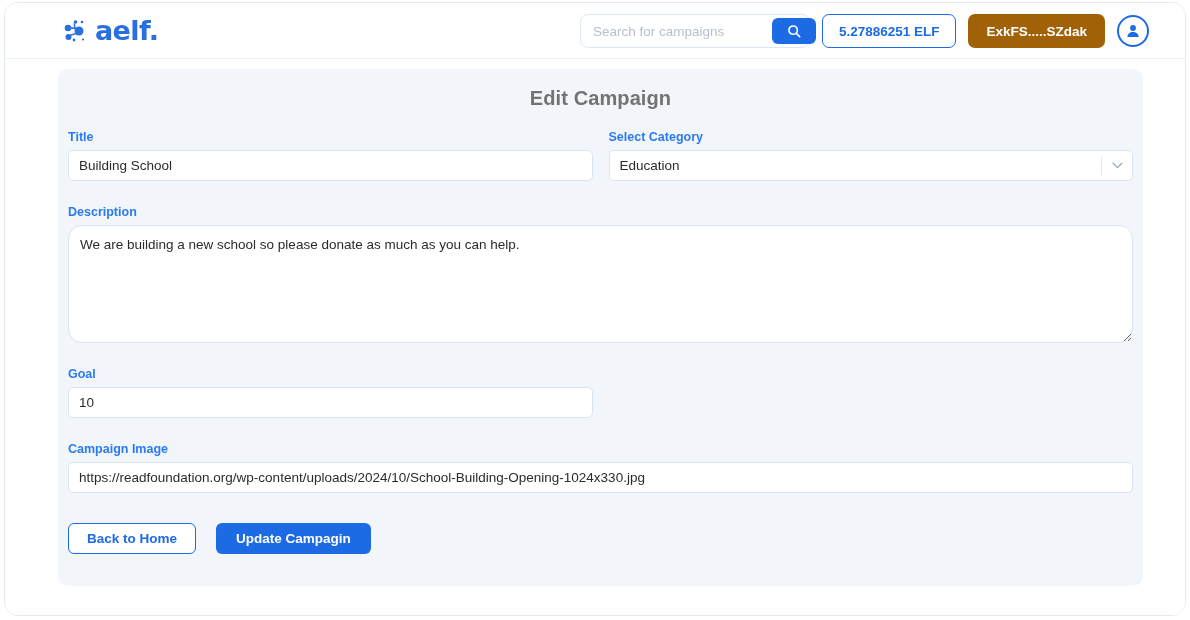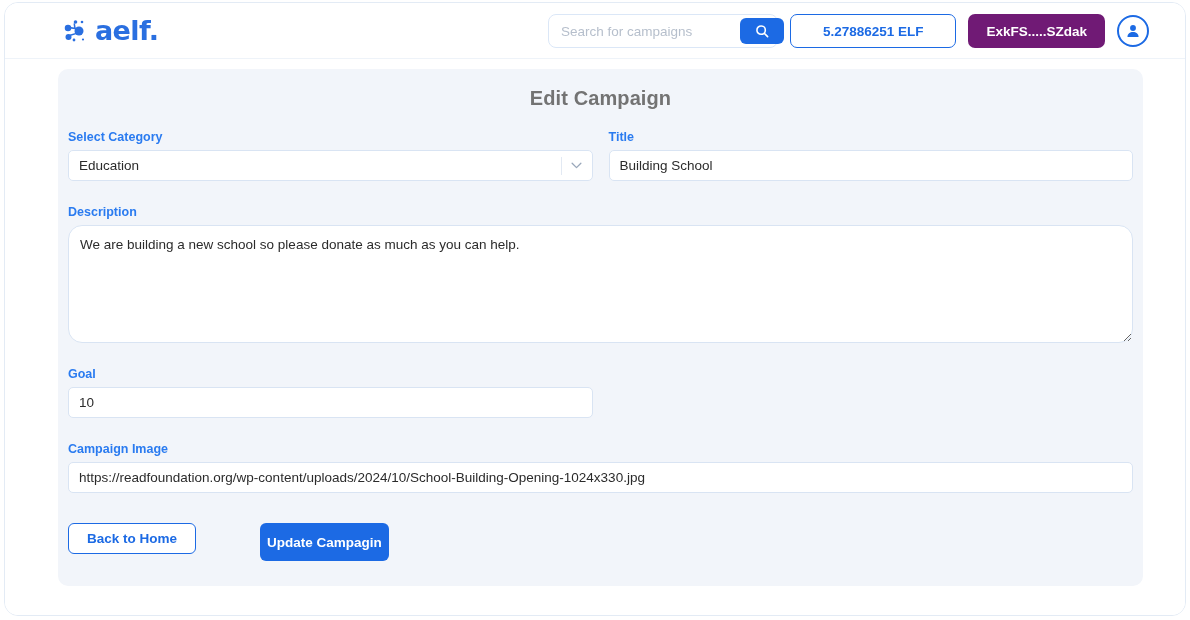--- a/index.html
+++ b/index.html
@@ -98,40 +98,40 @@
     display: flex;
     align-items: center;
     justify-content: center;
     cursor: pointer;
     flex: 0 0 auto;
   }
 
   
   .balance-pill {
     height: 34px;
-    padding: 0 32px;
+    padding: 0 16px;
     border: 1.5px solid #1c6ae4;
     border-radius: 7px;
     background: #ffffff;
     color: #1c6ae4;
     font-size: 13.5px;
     font-weight: 700;
     display: flex;
     align-items: center;
     cursor: pointer;
     white-space: nowrap;
   }
 
   
   .wallet-pill {
     height: 34px;
     padding: 0 18px;
     border: none;
     border-radius: 7px;
-    background: #701a75;
+    background: #a16207;
     color: #ffffff;
     font-size: 13.5px;
     font-weight: 700;
     display: flex;
     align-items: center;
     cursor: pointer;
     white-space: nowrap;
     font-family: "Liberation Sans", sans-serif;
   }
 
@@ -269,31 +269,30 @@
     border: 1.5px solid #1c6ae4;
     border-radius: 6px;
     background: #ffffff;
     color: #1c6ae4;
     font-size: 13.5px;
     font-weight: 700;
     cursor: pointer;
     font-family: "Liberation Sans", sans-serif;
   }
   .btn-primary {
-    height: 38px;
-    padding: 0 7px;
+    height: 31px;
+    padding: 0 20px;
     border: none;
     border-radius: 6px;
     background: #1c6ae4;
     color: #ffffff;
     font-size: 13.5px;
     font-weight: 700;
     cursor: pointer;
     font-family: "Liberation Sans", sans-serif;
-    margin-left: 44px;
   }
 </style>
 </head>
 <body>
 
 <div id="window-frame">
 
   <div id="topbar">
 
     <div class="brand">
@@ -342,37 +341,37 @@
 
     <div id="form-card">
 
       <div id="page-title">Edit Campaign</div>
 
       <div class="form-area">
 
         <div class="row-two">
 
           <div class="col">
+            <label class="field-label">Title</label>
+            <input class="text-input" type="text" value="Building School" style="">
+          </div>
+
+          <div class="col">
             <label class="field-label">Select Category</label>
             <div class="select-box">
               <span class="select-value">Education</span>
               <span class="select-sep"></span>
               <span class="select-arrow">
                 <svg width="11" height="7" viewBox="0 0 12 8">
                   <path d="M1 1.4 L6 6.4 L11 1.4" fill="none" stroke="#9aa8bb" stroke-width="1.5" stroke-linecap="round" stroke-linejoin="round"></path>
                 </svg>
               </span>
             </div>
           </div>
 
-          <div class="col">
-            <label class="field-label">Title</label>
-            <input class="text-input" type="text" value="Building School" style="">
-          </div>
-
         </div>
 
         <div class="field-block">
           <label class="field-label">Description</label>
           <textarea class="textarea-box" style="">We are building a new school so please donate as much as you can help.</textarea>
         </div>
 
         <div class="field-block">
           <label class="field-label">Goal</label>
           <input class="text-input short-input" type="text" value="10" style="">

